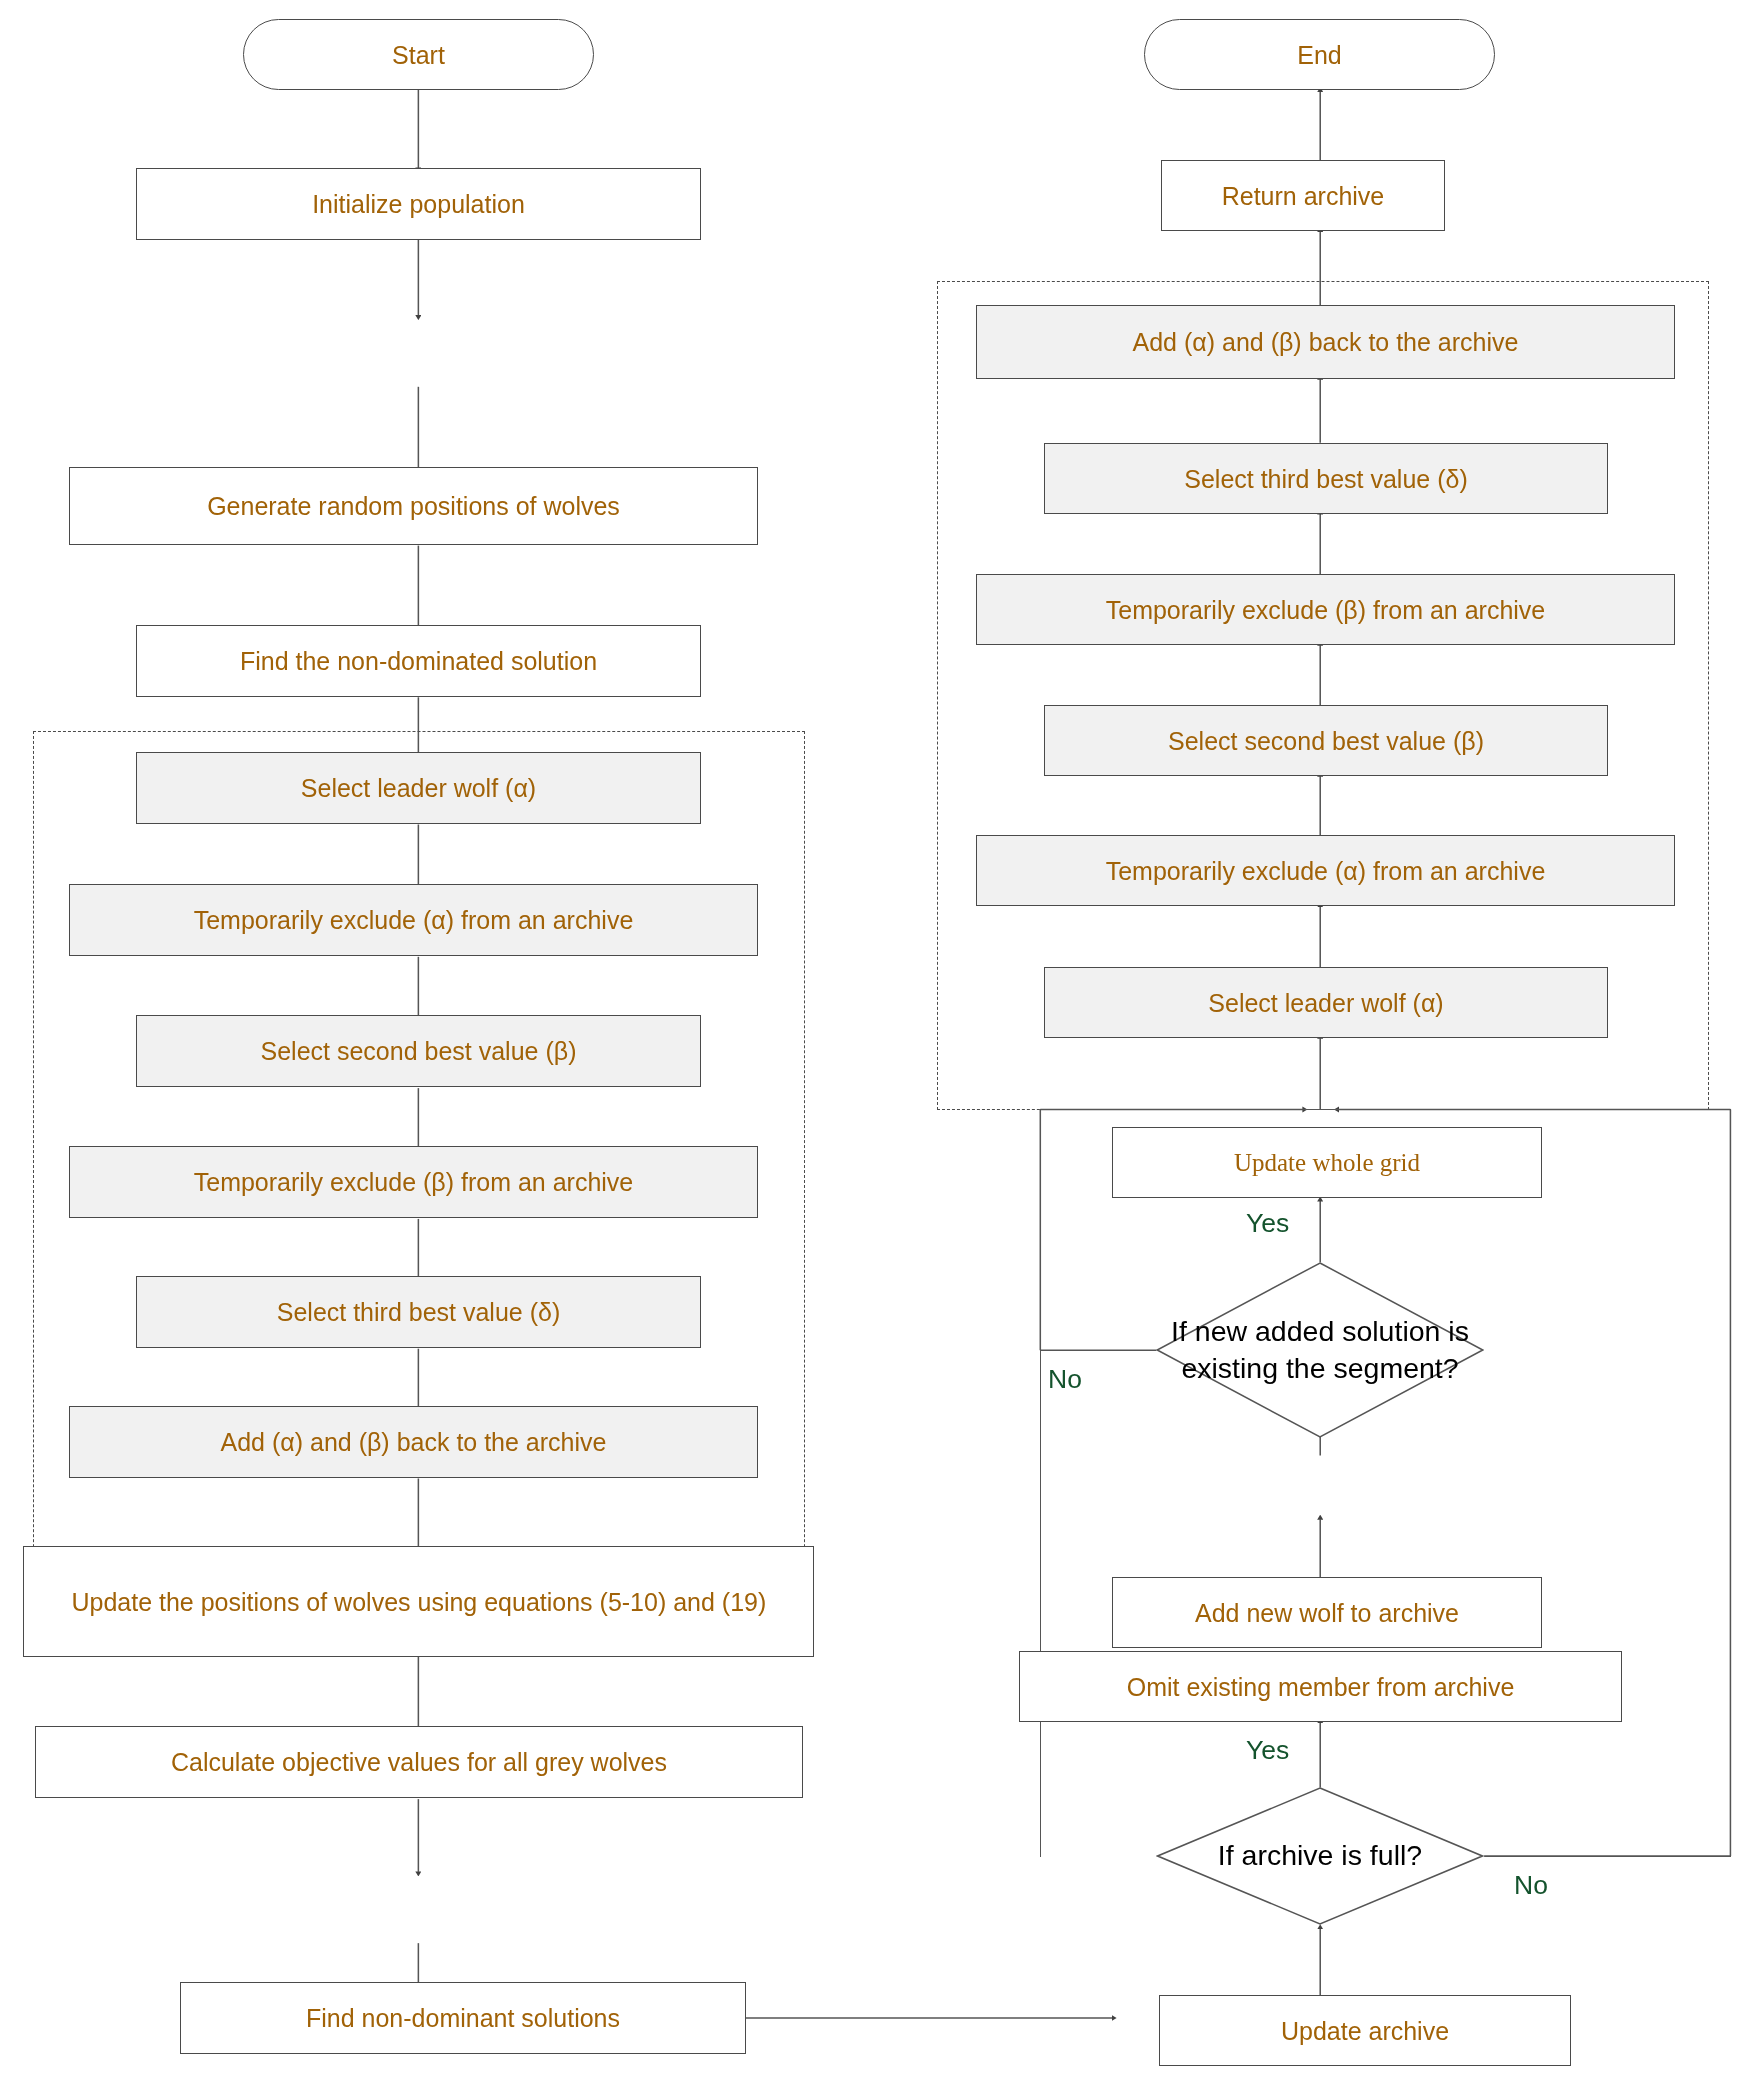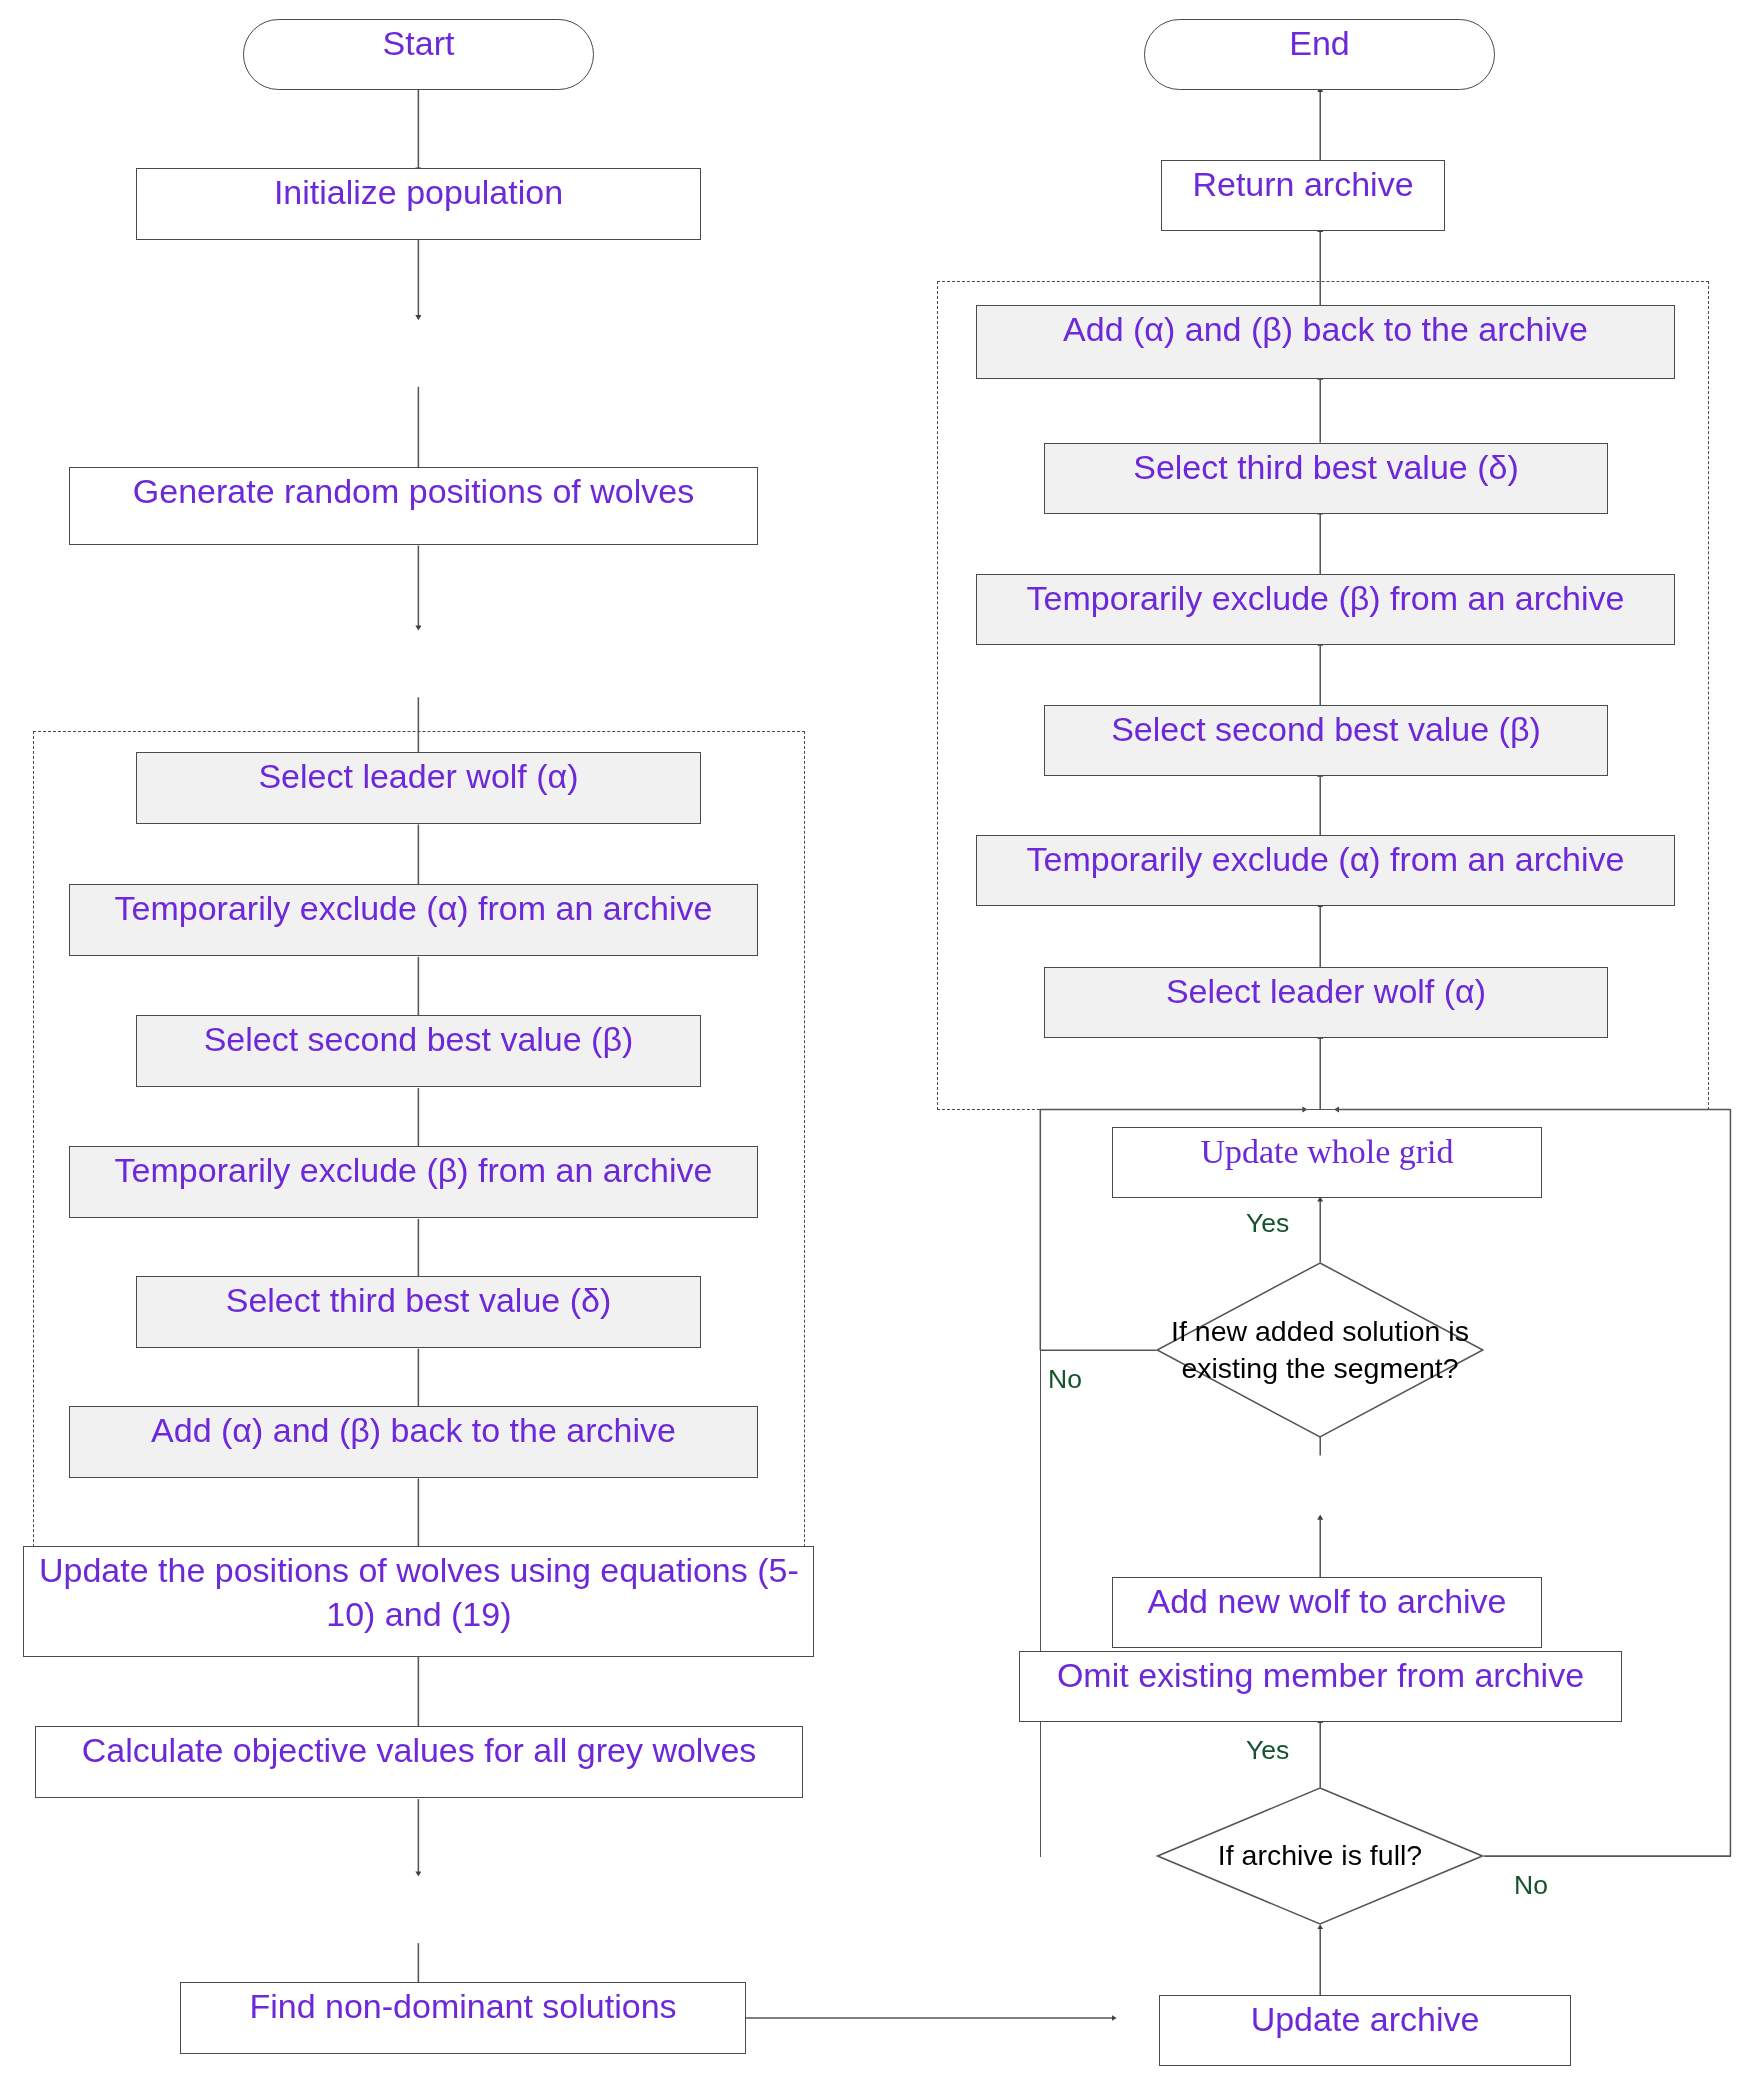--- a/index.html
+++ b/index.html
@@ -19,27 +19,27 @@
     position: absolute;
     left: 0; top: 0;
     width: 1762px;
     height: 2077px;
     pointer-events: none;
   }
   .node {
     position: absolute;
     box-sizing: border-box;
     display: flex;
-    align-items: flex-start;
+    align-items: center;
     justify-content: center;
     text-align: center;
     border: 1.5px solid #4a4a4a;
     background: #ffffff;
-    color: #6d28d9;
-    font-size: 34px;
+    color: #a16207;
+    font-size: 25px;
     line-height: 1.28;
     padding: 2px 5.1px;
   }
   .node.process { background: #ffffff; }
   .node.grey { background: #f1f1f1; }
   .node.terminal {
     border-radius: 102px;
     border: 1.5px solid #4a4a4a;
   }
   .diamond {
@@ -145,20 +145,23 @@
 
   <div class="node process" style="left:136px; top:168px; width:565px; height:72px;">
     <span>Initialize population</span>
   </div>
 
 
   <div class="node process" style="left:69px; top:467px; width:689px; height:78px;">
     <span>Generate random positions of wolves</span>
   </div>
 
+  <div class="node process" style="left:136px; top:625px; width:565px; height:72px;">
+    <span>Find the non-dominated solution</span>
+  </div>
 
   <div class="node grey" style="left:136px; top:752px; width:565px; height:72px;">
     <span>Select leader wolf (α)</span>
   </div>
 
   <div class="node grey" style="left:69px; top:884px; width:689px; height:72px;">
     <span>Temporarily exclude (α) from an archive</span>
   </div>
 
   <div class="node grey" style="left:136px; top:1015px; width:565px; height:72px;">

